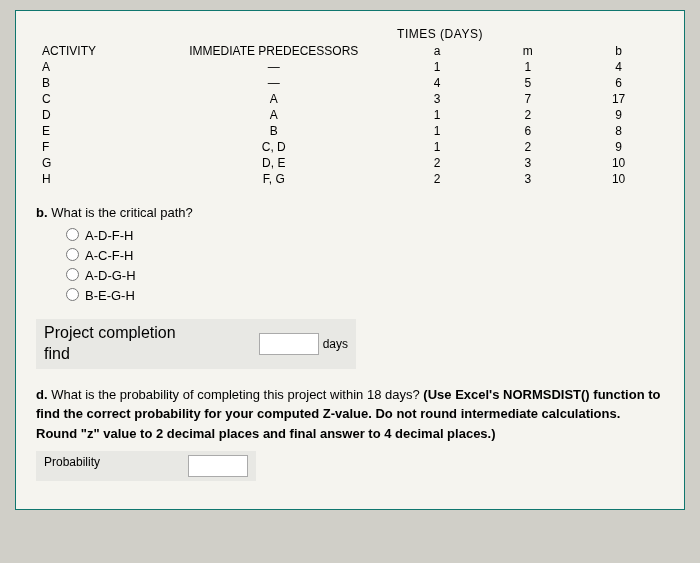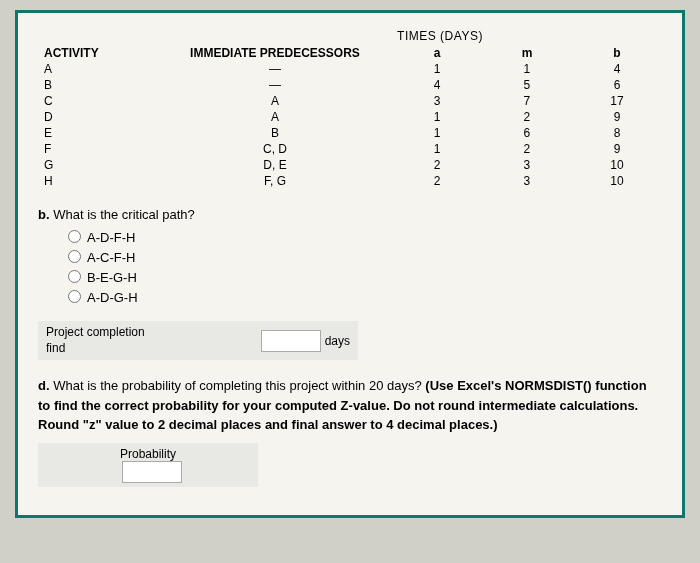--- a/index.html
+++ b/index.html
@@ -9,21 +9,21 @@
       font-size: 13px;
       width: 700px;
       min-height: 563px;
       display: flex;
       align-items: flex-start;
       justify-content: center;
       padding: 10px;
     }
     .main-card {
       background: #f5f4ef;
-      border: 3px solid #0f766e;
+      border: 1px solid #0f766e;
       width: 670px;
       padding: 16px 20px 20px 20px;
     }
 
     
     .table-section {
       margin-bottom: 18px;
     }
     .times-header {
       text-align: center;
@@ -50,21 +50,21 @@
       width: 60px;
     }
     .activity-table .col-pred {
       text-align: center;
       width: 130px;
     }
     .activity-table .col-a, .activity-table .col-m, .activity-table .col-b {
       width: 50px;
     }
     .header-row th {
-      font-weight: bold;
+      font-weight: normal;
       font-size: 12px;
     }
 
     
     .part-b {
       margin-bottom: 16px;
     }
     .question-text {
       font-size: 13px;
       margin-bottom: 8px;
@@ -95,21 +95,21 @@
     }
     .input-row {
       display: flex;
       align-items: center;
       margin-top: 6px;
       background: #e8e8e4;
       padding: 4px 8px;
       width: 320px;
     }
     .input-label {
-      font-size: 12px;
+      font-size: 16px;
       flex: 1;
       line-height: 1.3;
     }
     .input-field {
       border: 1px solid #aaa;
       background: #fff;
       width: 60px;
       height: 22px;
       font-size: 12px;
       padding: 0 4px;
@@ -123,26 +123,24 @@
     
     .part-d {
       margin-bottom: 8px;
     }
     .part-d .question-text {
       font-size: 13px;
       line-height: 1.5;
     }
     .prob-row {
       display: flex;
-      align-items: center;
       margin-top: 6px;
       background: #e8e8e4;
       padding: 4px 8px;
       width: 220px;
-      flex-direction: column;
     }
     .prob-label {
       font-size: 12px;
       flex: 1;
     }
     .prob-field {
       border: 1px solid #aaa;
       background: #fff;
       width: 60px;
       height: 22px;
@@ -241,45 +239,45 @@
     <div class="radio-group" id="radio-group">
     <div class="radio-option">
       <input type="radio" name="critical-path" id="opt1" style="">
       <label for="opt1">A-D-F-H</label>
     </div>
         <div class="radio-option">
       <input type="radio" name="critical-path" id="opt2" style="">
       <label for="opt2">A-C-F-H</label>
     </div>
         <div class="radio-option">
+      <input type="radio" name="critical-path" id="opt4" style="">
+      <label for="opt4">A-D-G-H</label>
+    </div>
+        <div class="radio-option">
       <input type="radio" name="critical-path" id="opt3" style="">
       <label for="opt3">B-E-G-H</label>
-    </div>
-        <div class="radio-option">
-      <input type="radio" name="critical-path" id="opt4" style="">
-      <label for="opt4">A-D-G-H</label>
     </div>
       </div>
   </div>
 
   <div class="part-c">
     <div class="input-row">
       <div class="input-label">
         <span>Project completion</span><br>
         <span>find</span>
       </div>
       <input type="text" class="input-field" style="">
       <span class="unit-label">days</span>
     </div>
   </div>
 
   <div class="part-d">
     <div class="question-text">
       <span class="part-letter">d.</span>
-      <span>What is the probability of completing this project within 20 days?</span>
+      <span>What is the probability of completing this project within 18 days?</span>
       <span class="bold-note">(Use Excel's NORMSDIST() function to find the correct probability for your computed Z-value. Do not round intermediate calculations. Round "z" value to 2 decimal places and final answer to 4 decimal places.)</span>
     </div>
     <div class="prob-row">
       <span class="prob-label">Probability</span>
       <input type="text" class="prob-field" style="">
     </div>
   </div>
 
 </div>
 

